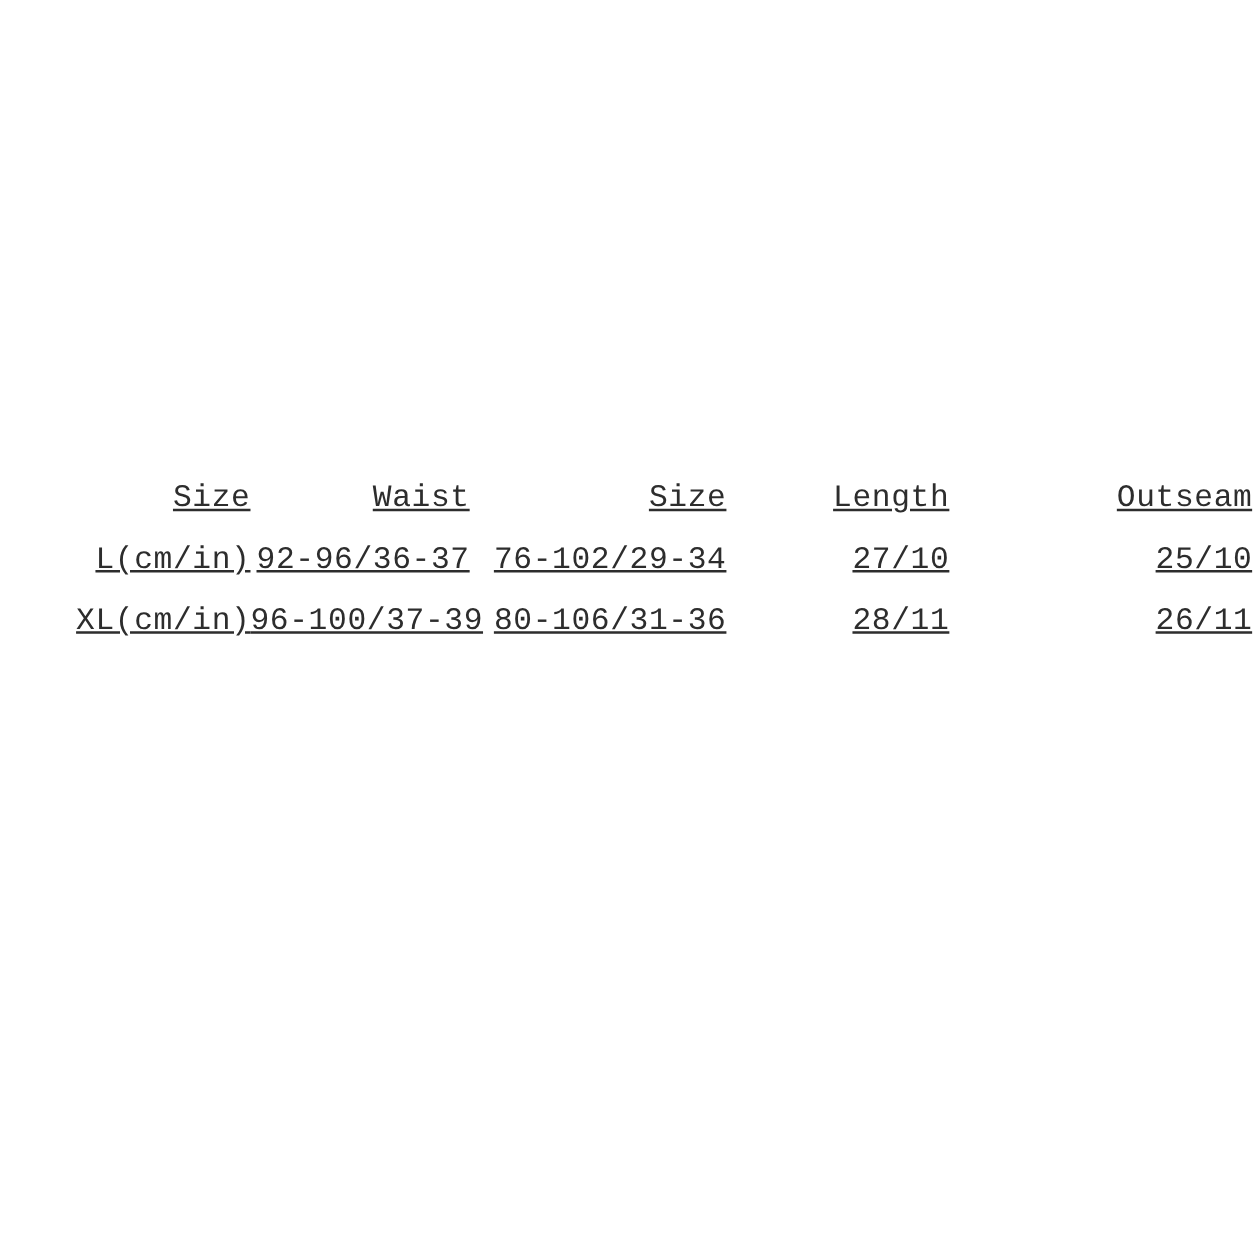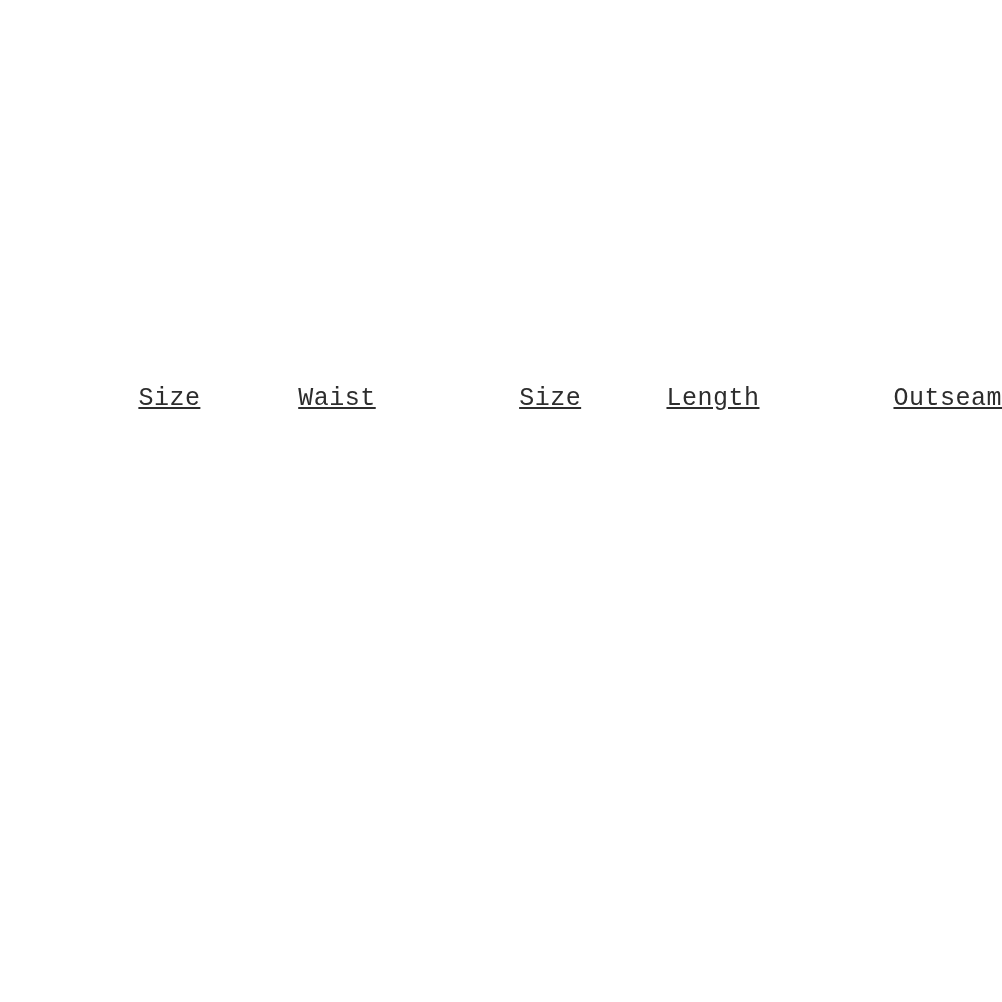--- a/index.html
+++ b/index.html
@@ -61,15 +61,29 @@
     <thead>
       <tr>
         <th>Size</th>
         <th>Waist</th>
         <th>Size</th>
         <th>Length</th>
         <th>Outseam</th>
       </tr>
     </thead>
     <tbody>
+      <tr>
+        <td>L(cm/in)</td>
+        <td>92-96/36-37</td>
+        <td>76-102/29-34</td>
+        <td>27/10</td>
+        <td>25/10</td>
+      </tr>
+      <tr>
+        <td>XL(cm/in)</td>
+        <td>96-100/37-39</td>
+        <td>80-106/31-36</td>
+        <td>28/11</td>
+        <td>26/11</td>
+      </tr>
     </tbody>
   </table>
 </div>
 
 </body></html>

